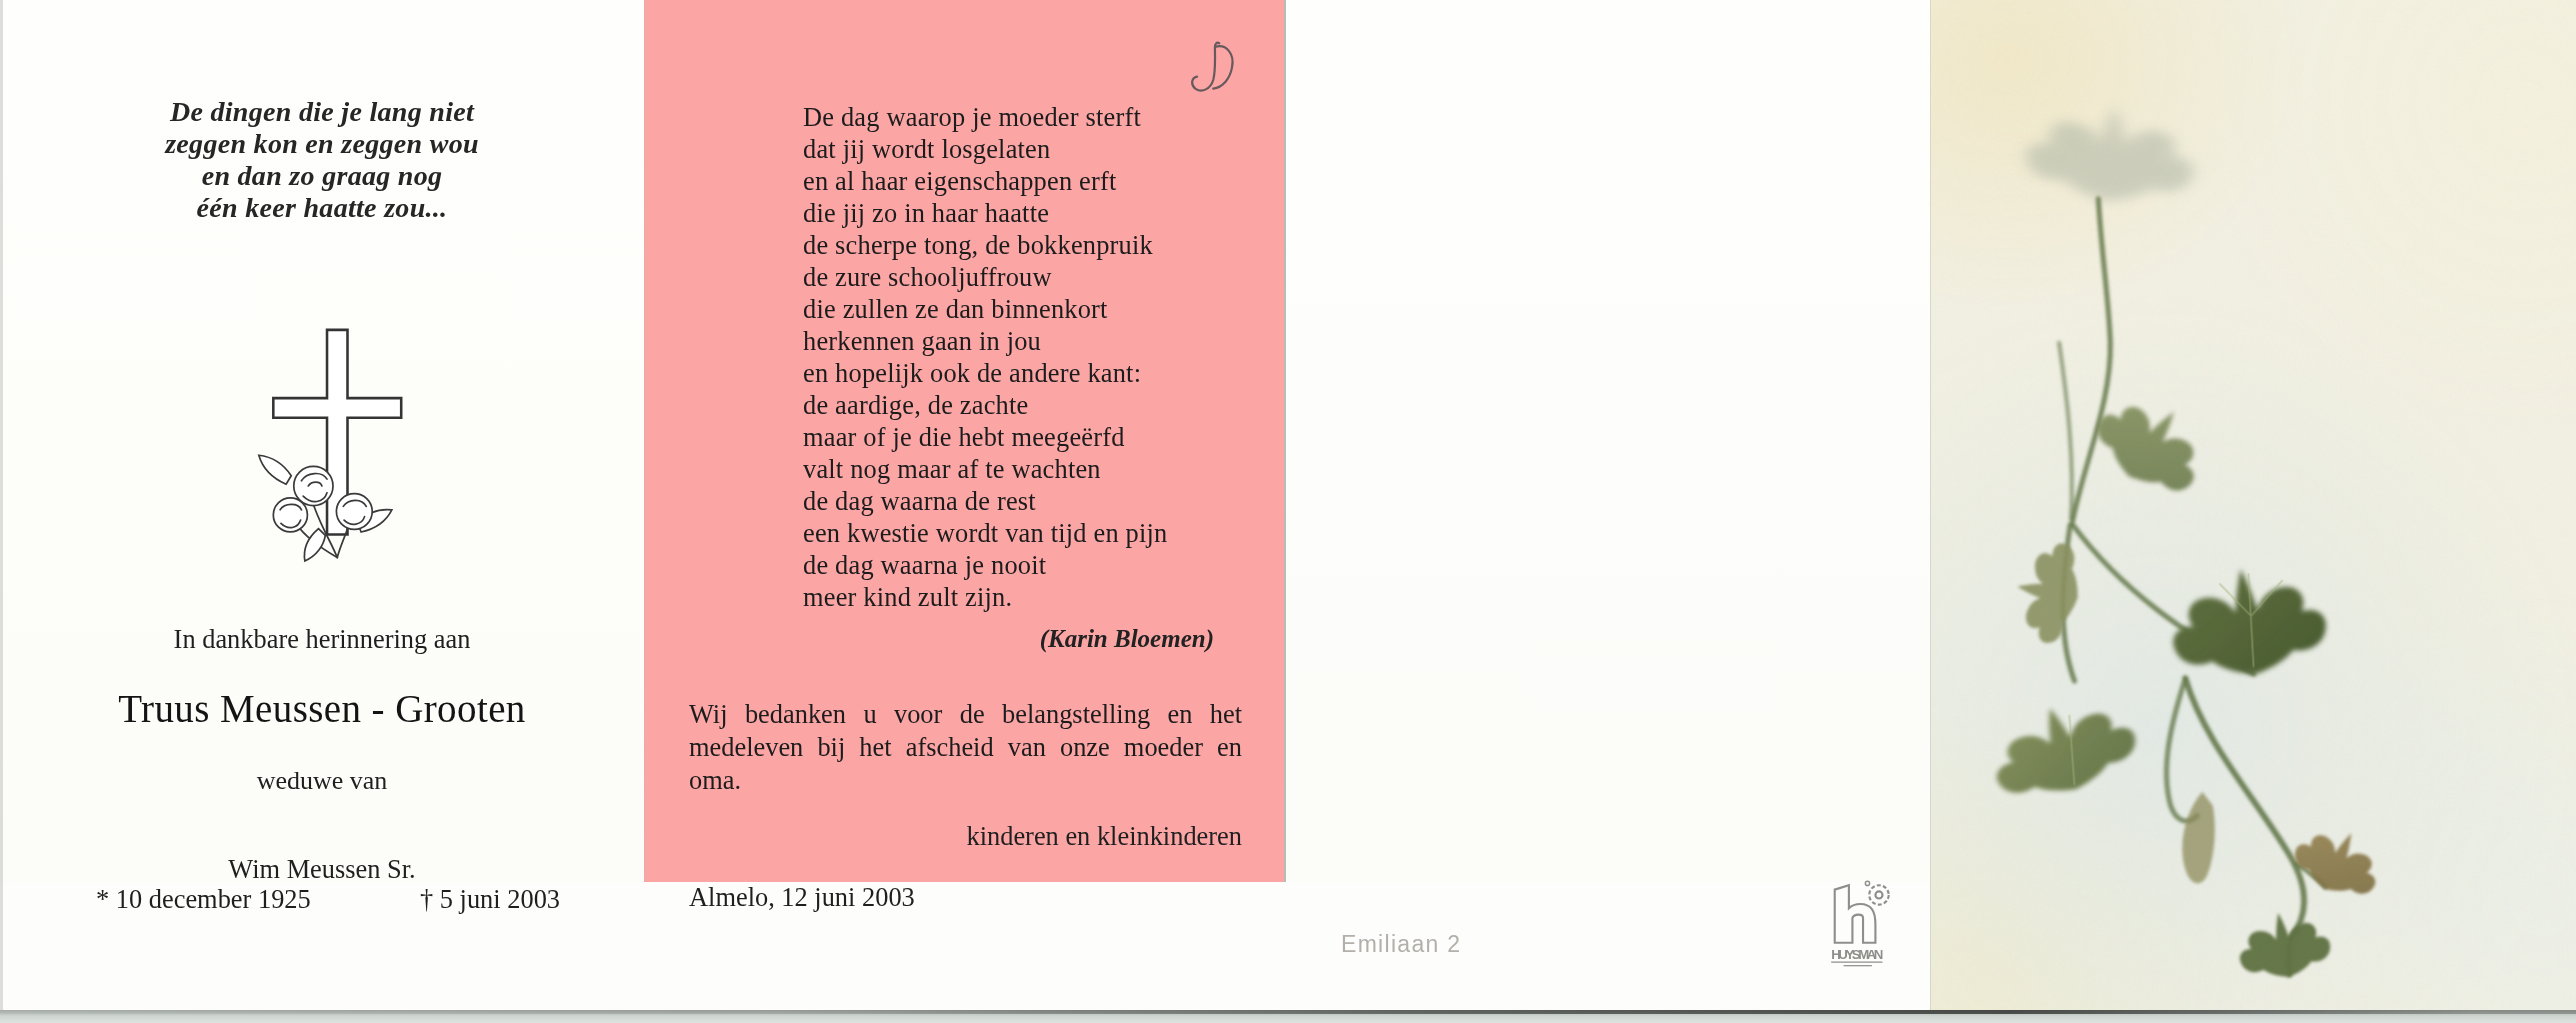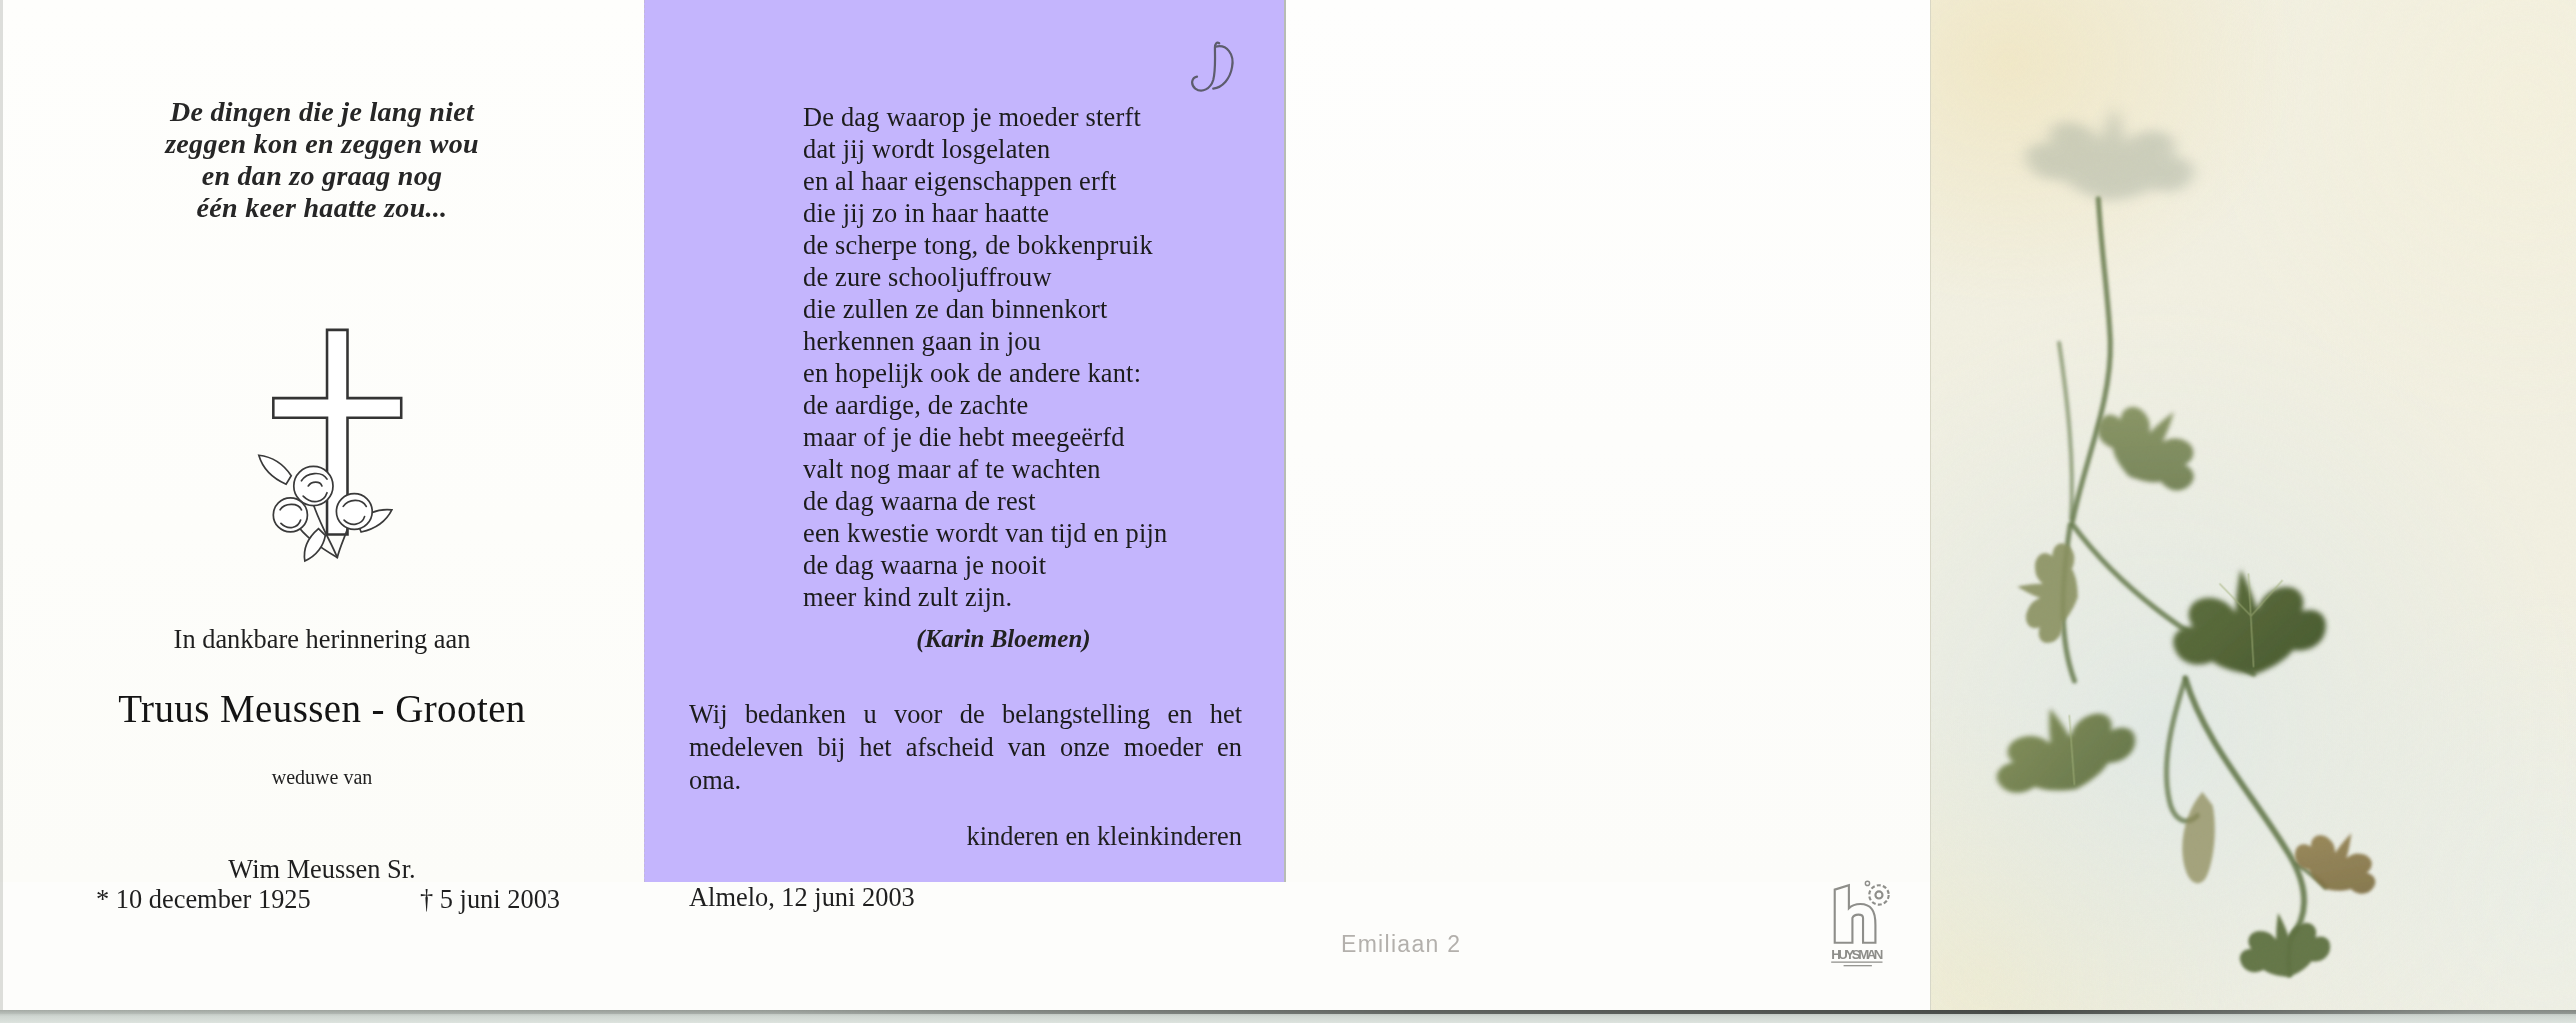--- a/index.html
+++ b/index.html
@@ -9,33 +9,33 @@
 
   
   .panel-left{left:0;width:644px;background:
       linear-gradient(180deg,#fefefc 0%,#fdfdfa 60%,#fcfcf8 100%);}
   .panel-left .centered{position:absolute;left:0;width:100%;text-align:center;}
   .poem-left{top:96px;font-style:italic;font-weight:600;font-size:28px;line-height:32px;
              letter-spacing:0.3px;color:#262626;}
   .cross-art{position:absolute;left:252px;top:317px;}
   .intro{top:624px;font-size:26.4px;}
   .deceased-name{top:686px;font-size:39px;font-weight:400;letter-spacing:0.4px;color:#141414;margin:0;}
-  .relation{top:766px;font-size:20px;}
+  .relation{top:766px;font-size:26px;}
   .spouse{top:854px;font-size:26.4px;}
   .date{position:absolute;top:884px;font-size:26.4px;white-space:nowrap;}
   .date-birth{left:96px;}
   .date-death{left:420px;}
 
   
-  .panel-middle{left:644px;width:639px;background:#c4b5fd;
+  .panel-middle{left:644px;width:639px;background:#fca5a5;
       border-left:0.9px dashed rgba(190,185,160,.35);
       border-right:3.4px solid #b7bcb4;}
   .poem-middle{position:absolute;left:158px;top:101px;font-size:26.4px;line-height:32px;
                color:#1c1c1c;letter-spacing:0.2px;white-space:nowrap;}
-  .attribution{position:absolute;left:154px;top:625px;width:409px;text-align:center;
+  .attribution{position:absolute;left:160px;top:625px;width:409px;text-align:right;
                font-size:25px;font-style:italic;font-weight:600;color:#222;}
   .thanks{position:absolute;left:44px;top:698px;width:553px;margin:0;font-size:26.4px;
           line-height:33px;text-align:justify;word-spacing:2.6px;color:#1c1c1c;}
   .signature{position:absolute;left:44px;top:821px;width:553px;text-align:right;font-size:26.4px;}
   .place-date{position:absolute;left:44px;top:882px;font-size:26.4px;}
   .hand-mark{position:absolute;left:546px;top:38px;}
 
   
   .panel-back{left:1286px;width:644px;background:linear-gradient(180deg,#fefefd,#fcfcf9);}
   .series-label{position:absolute;left:55px;top:931px;font-family:"Liberation Sans","DejaVu Sans",sans-serif;

